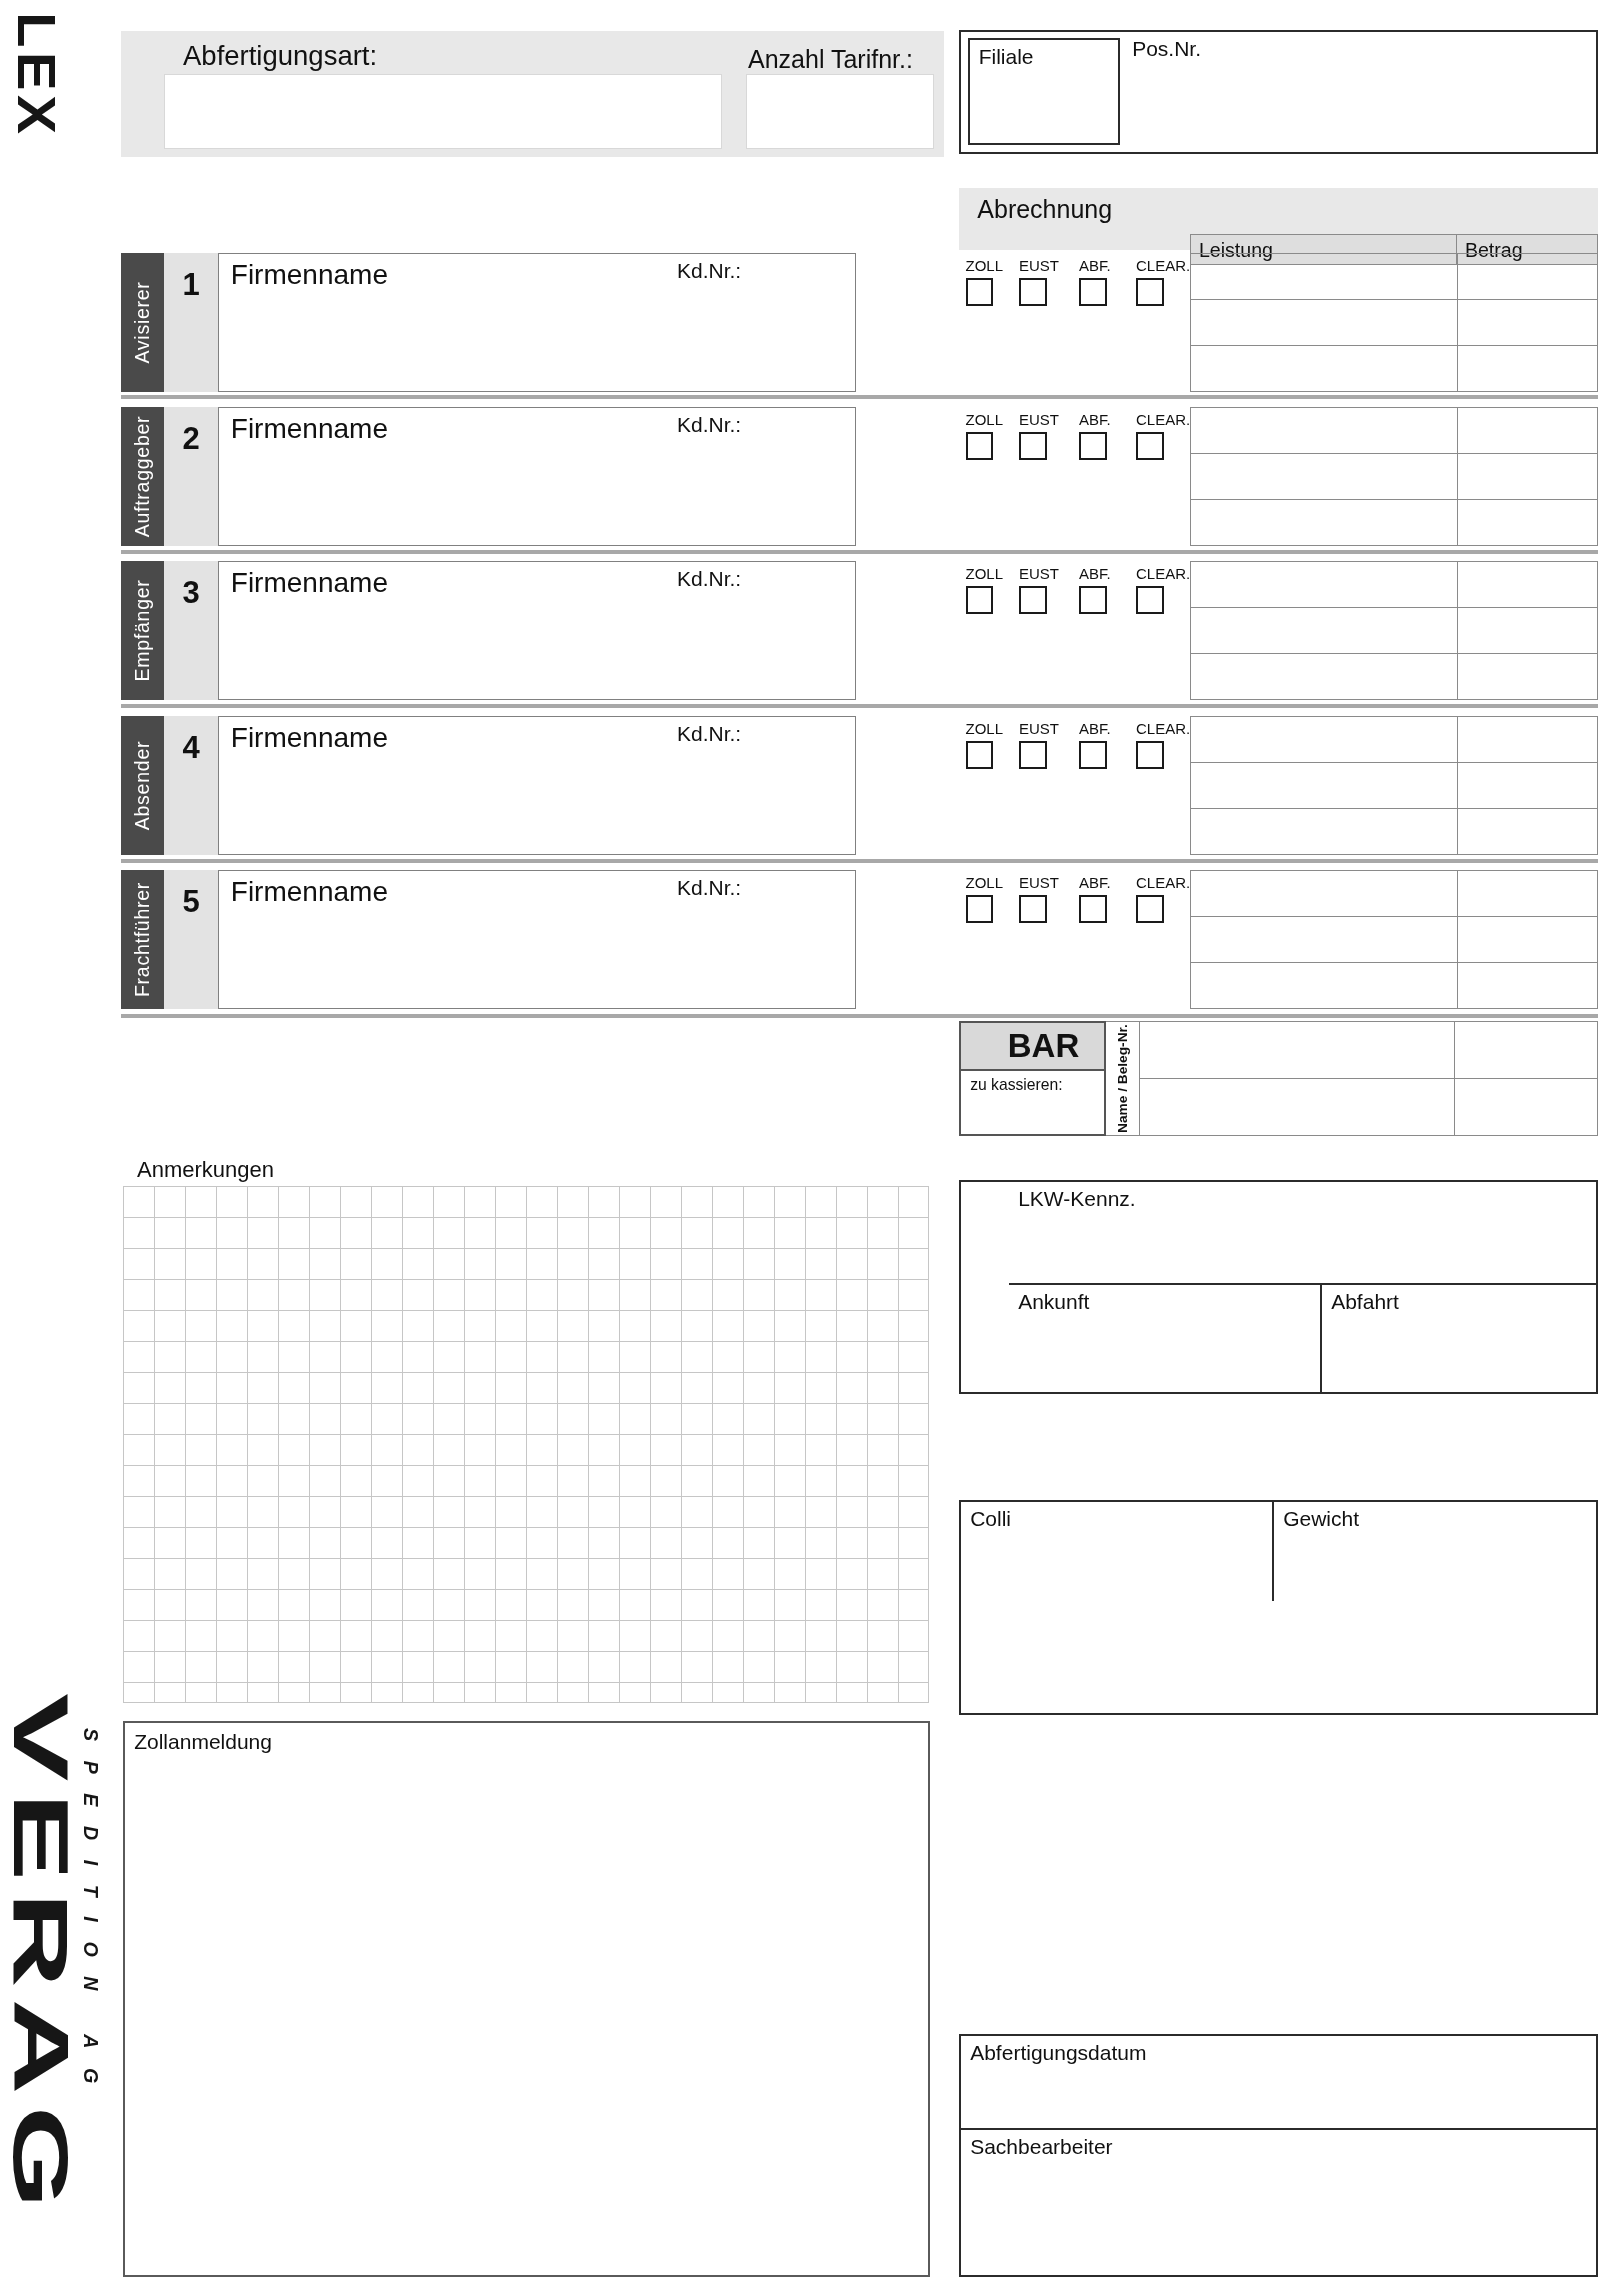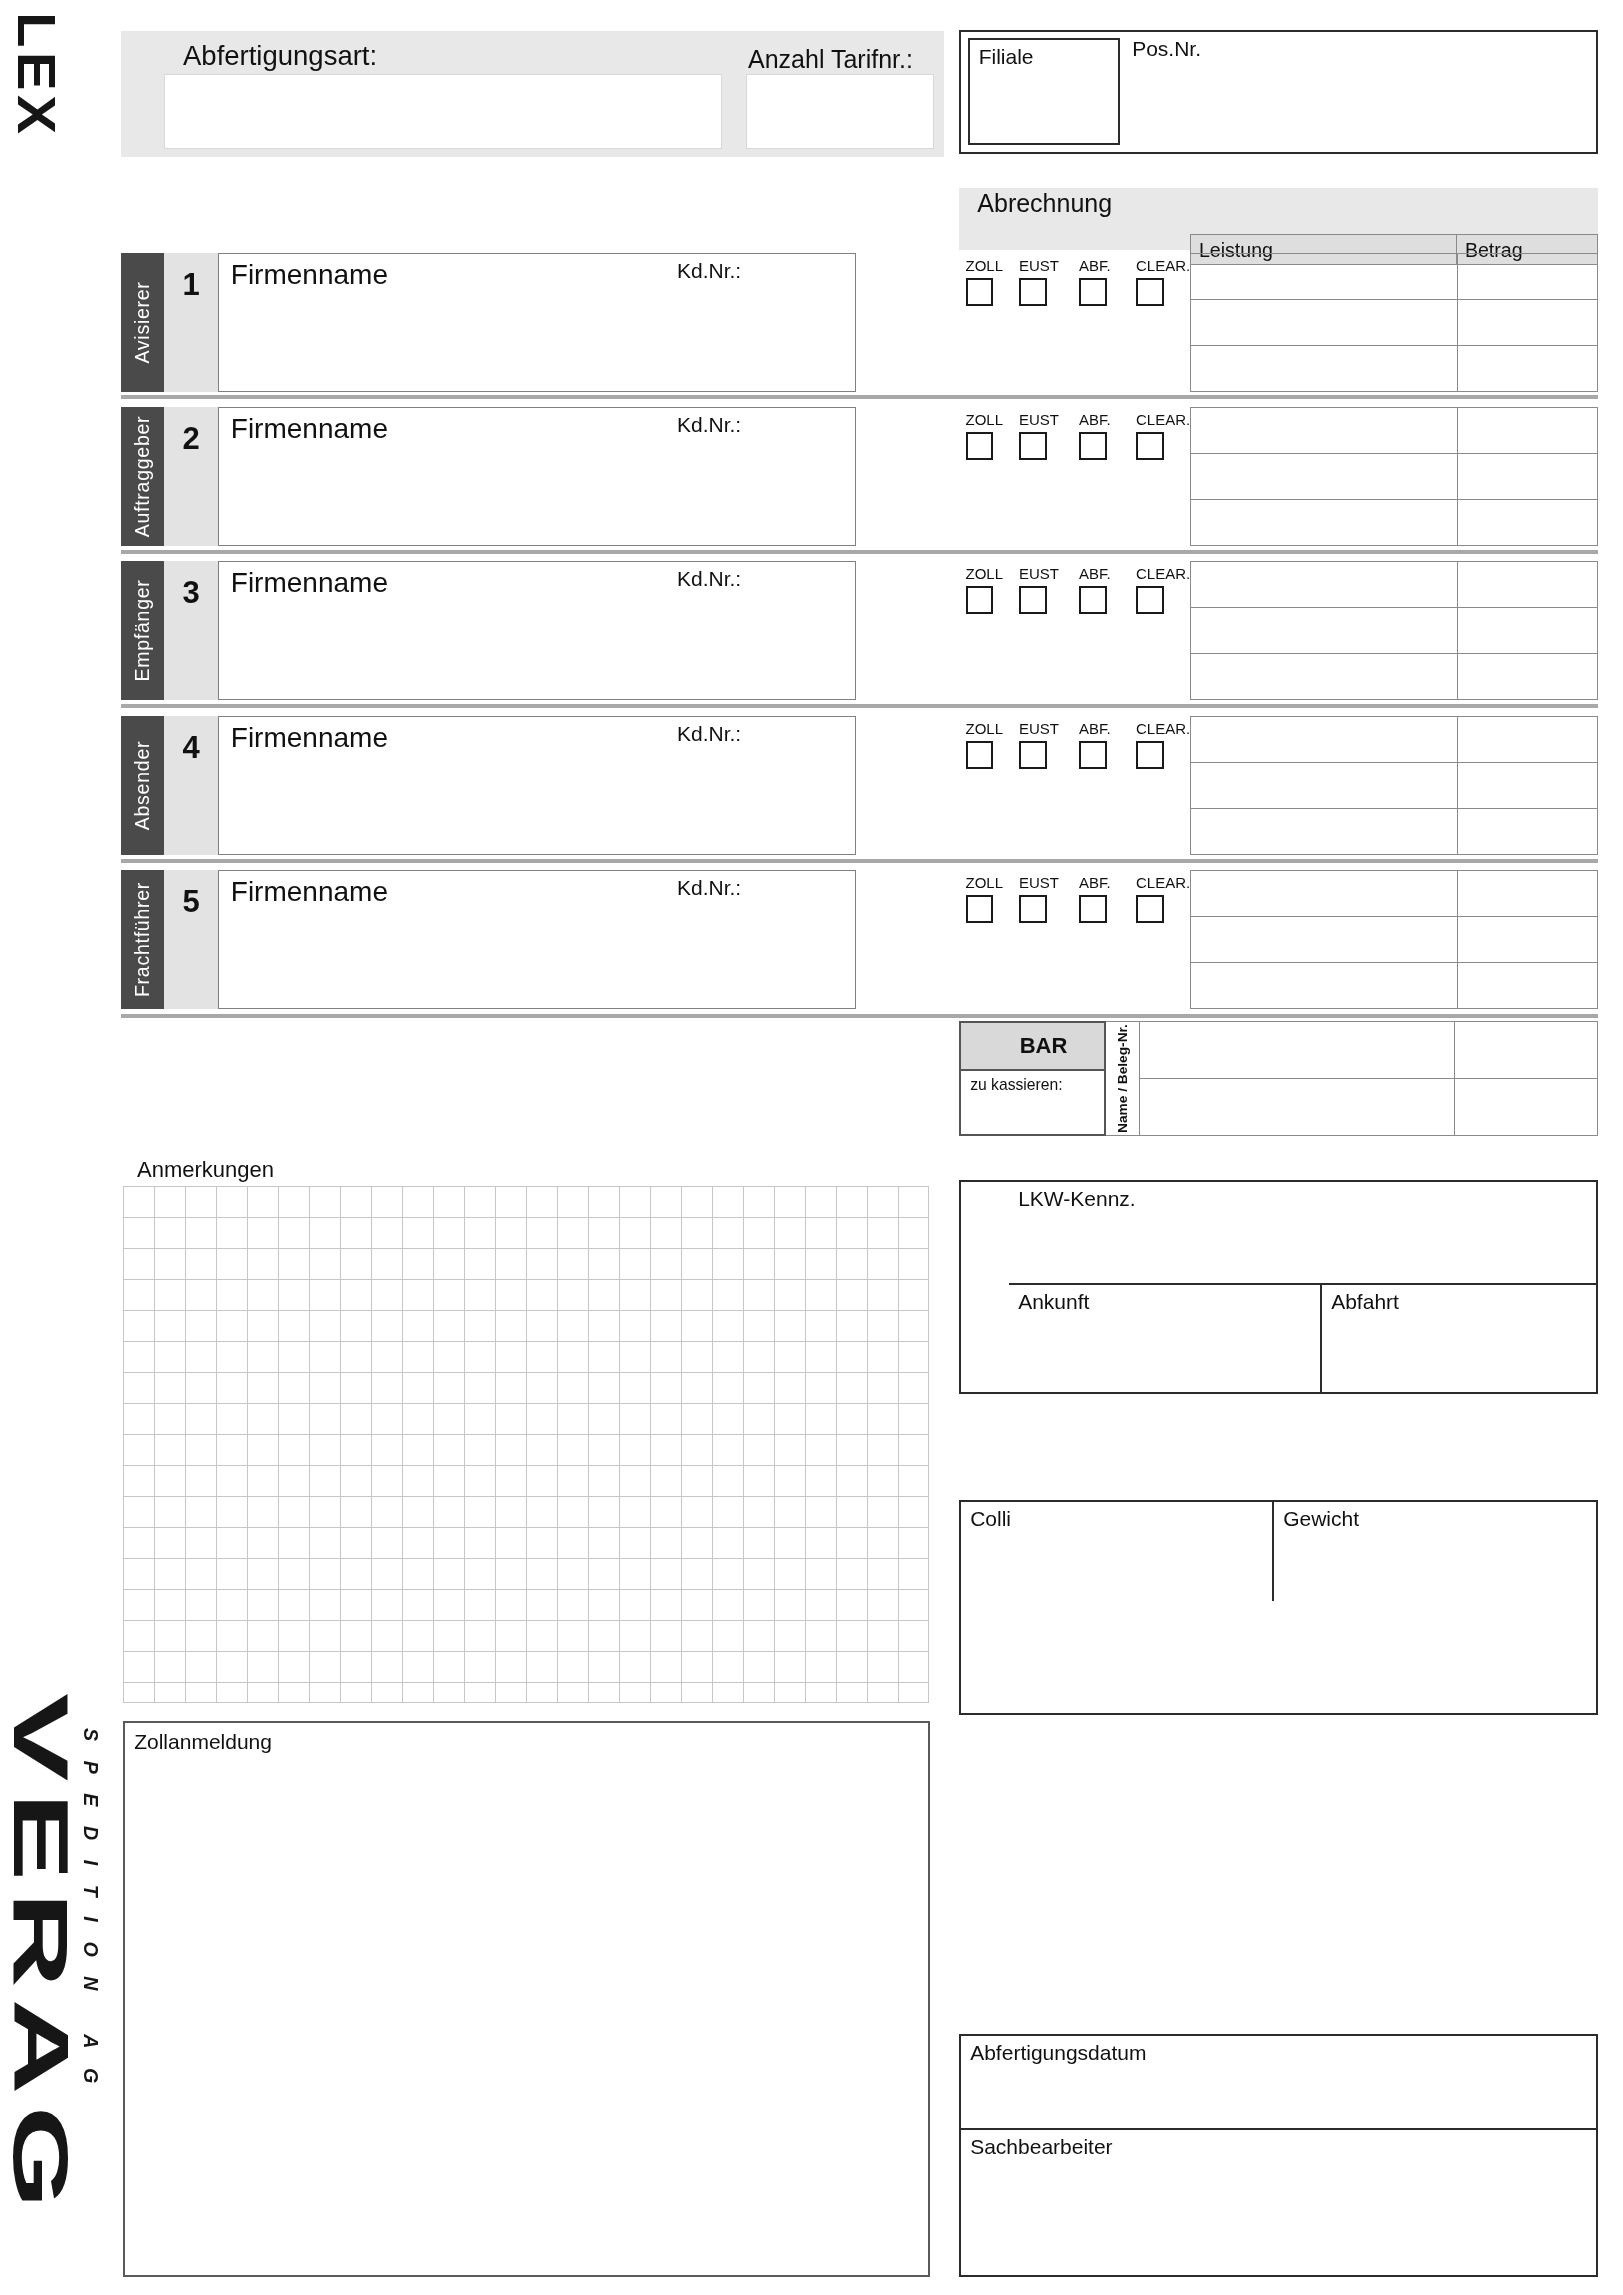--- a/index.html
+++ b/index.html
@@ -24,21 +24,21 @@
   .anz-label { position: absolute; left: 627px; top: 14.4px; font-size: 25px; }
   .anz-input { position: absolute; left: 625px; top: 43px; width: 188px; height: 75px; background: #fff; border: 0.7px solid #d8d8d8; }
 
   .filiale-box { position: absolute; left: 959px; top: 30px; width: 639px; height: 124px; border: 2px solid #2b2b2b; background: #fff; }
   .filiale-cell { position: absolute; left: 6.5px; top: 5.9px; width: 152px; height: 107px; border: 2px solid #2b2b2b; }
   .cell-lbl { position: absolute; left: 9.2px; top: 5.2px; font-size: 21px; }
   .posnr-cell { position: absolute; left: 162px; top: 0; right: 0; bottom: 0; }
 
   
   .abrech-band { position: absolute; left: 959px; top: 188px; width: 639px; height: 62px; background: #e8e8e8; }
-  .abrech-title { position: absolute; left: 18.3px; top: 1px; font-size: 25px; text-align: center; }
+  .abrech-title { position: absolute; left: 18.3px; top: 7px; font-size: 25px; text-align: center; }
   .colheads { position: absolute; left: 1190px; top: 218px; width: 408px; height: 31px; display: flex; border: 1.3px solid #8a8a8a; background: #dedede; margin-top: 16px; }
   .colheads .c1 { width: 266px; border-right: 1.3px solid #8a8a8a; padding: 3.9px 0 0 7.9px; font-size: 19.6px; }
   .colheads .c2 { flex: 1; padding: 3.9px 0 0 7.9px; font-size: 19.6px; }
 
   
   .party { position: absolute; left: 121px; width: 1477px; height: 139px; }
   .rolebar { position: absolute; left: 0; top: 0; width: 43px; height: 100%; background: #4a4a4a;
              display: flex; align-items: center; justify-content: center; }
   .rolebar-text { transform: rotate(-90deg); white-space: nowrap; color: #fff; font-size: 19.6px; letter-spacing: 0.7px; }
   .numcell { position: absolute; left: 43px; top: 0; width: 54px; height: 100%; background: #e3e3e3; text-align: center; }
@@ -52,21 +52,21 @@
   .cb { display: block; width: 27.5px; height: 27.5px; border: 2px solid #1a1a1a; background: #fff; margin-top: 4.6px; }
   .bgrid { position: absolute; left: 1069px; top: 0; width: 408px; height: 100%;
            display: grid; grid-template-columns: 267px 1fr; grid-auto-rows: 1fr;
            border-top: 1.3px solid #8a8a8a; border-left: 1.3px solid #8a8a8a; }
   .bcell { border-right: 1.3px solid #8a8a8a; border-bottom: 1.3px solid #8a8a8a; }
   .sep { position: absolute; left: 121px; width: 1477px; height: 3.9px; background: #a8a8a8; }
 
   
   .bar-cell { position: absolute; left: 959px; top: 1021px; width: 147px; height: 50px; background: #d9d9d9;
               border: 2px solid #555; display: flex; align-items: center; justify-content: center;
-              font-size: 22px; font-weight: bold; padding-left: 22px; }
+              font-size: 33px; font-weight: bold; padding-left: 22px; }
   .kass-cell { position: absolute; left: 959px; top: 1069px; width: 147px; height: 67px; background: #fff; border: 2px solid #555; }
   .kass-lbl { position: absolute; left: 9.2px; top: 5.2px; font-size: 15.7px; }
   .namestrip { position: absolute; left: 1106px; top: 1021px; width: 33px; height: 115px;
                display: flex; align-items: center; justify-content: center;
                border-top: 1.3px solid #8a8a8a; border-bottom: 1.3px solid #8a8a8a; }
   .namestrip-text { transform: rotate(-90deg); white-space: nowrap; font-size: 13.7px; font-weight: bold; }
   .bgrid-cont { position: absolute; left: 1139px; top: 1021px; width: 459px; height: 115px;
                 display: grid; grid-template-columns: 315px 1fr; grid-auto-rows: 1fr;
                 border-top: 1.3px solid #8a8a8a; border-left: 1.3px solid #8a8a8a; }
 

